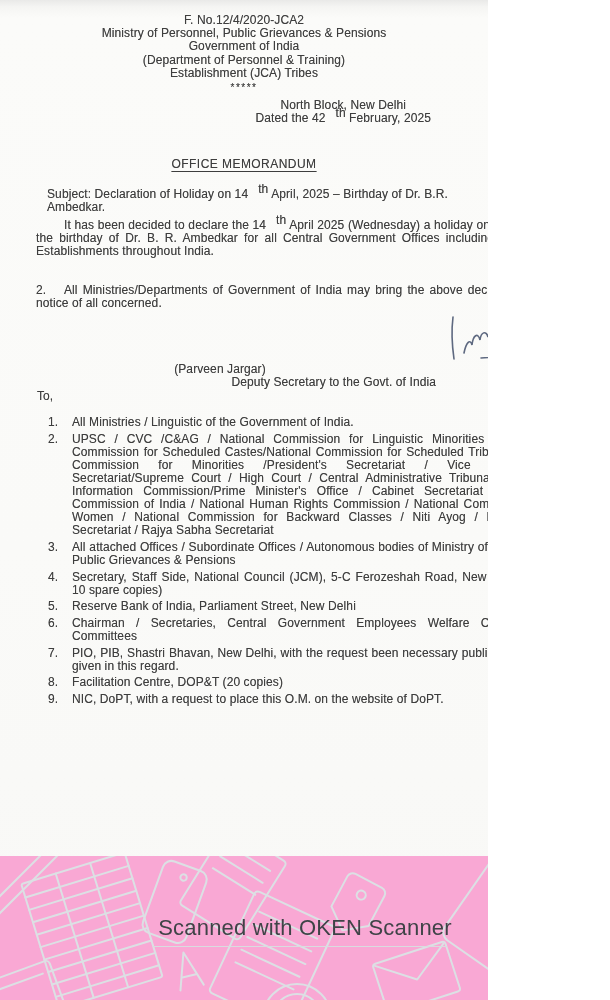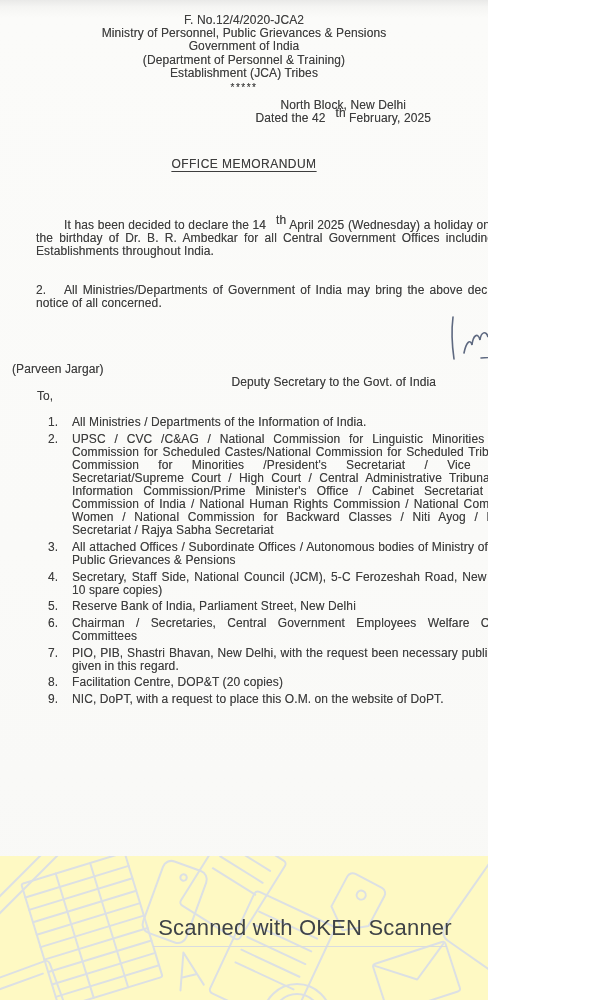--- a/index.html
+++ b/index.html
@@ -13,33 +13,33 @@
   .head div{white-space:nowrap;}
   .sep{font-size:10px;letter-spacing:1.5px;margin-top:1px;}
   .place-date{top:99px;right:57px;text-align:center;}
   .om-title{top:150px;left:0;right:0;text-align:center;letter-spacing:.45px;
             text-decoration:underline;text-underline-offset:2.5px;margin-top:8px;}
   .subject{top:188px;left:47px;right:40px;}
   .para1{top:219px;left:36px;width:514px;text-align:justify;text-indent:28px;}
   .para2{top:284px;left:36px;width:514px;text-align:justify;}
   .para2 .pnum{display:inline-block;width:28px;text-indent:0;}
   sup{font-size:12px;line-height:0;vertical-align:super;margin-left:10px;}
-  .sign-name{top:363px;left:0;right:60px;text-align:left;margin-left:12px;}
+  .sign-name{top:363px;left:0;right:60px;text-align:center;margin-left:12px;}
   .sign-title{top:376px;left:0;right:52px;text-align:right;padding-left:16px;}
   .to-label{top:390px;left:37px;}
   .recipients{position:absolute;top:416px;left:36px;width:514px;margin:0;padding:0;list-style:none;
               font-size:12px;line-height:13.1px;letter-spacing:.1px;}
   .recipients li{position:relative;padding-left:36px;margin:0 0 3.5px 0;text-align:justify;
                  text-shadow:0 0 .4px rgba(62,62,62,.55);}
   .recipients .lnum{position:absolute;left:12px;top:0;}
   .sig-svg{position:absolute;left:444px;top:313px;}
   .pen-tick{position:absolute;left:551px;top:354px;}
   .speck{position:absolute;left:593px;top:214px;width:3px;height:2px;background:#d9d9d4;border-radius:50%;}
   .crease{position:absolute;left:580px;top:36px;width:14px;height:1px;background:#e6e6e1;transform:rotate(-35deg);}
-  .footer{position:absolute;left:0;top:856px;width:610px;height:144px;background:#fef9c3;overflow:hidden;}
+  .footer{position:absolute;left:0;top:856px;width:610px;height:144px;background:#f9a8d4;overflow:hidden;}
   .doodles{position:absolute;left:0;top:0;}
   .scan-text{position:absolute;left:0;right:0;top:59px;text-align:center;
              font-size:22px;line-height:26px;color:#3f4347;letter-spacing:.2px;margin:0;}
   .scan-underline{position:absolute;left:153px;top:90px;width:294px;border-top:1px solid #d9dcdf;}
 </style>
 </head>
 <body>
 
 <div class="page">
   <div class="paper"></div>
@@ -53,20 +53,21 @@
     <div class="sep">*****</div>
   </div>
 
   <div class="txt place-date">
     <div>North Block, New Delhi</div>
     <div><span>Dated the 42</span><sup>th</sup><span> February, 2025</span></div>
   </div>
 
   <div class="txt om-title">OFFICE MEMORANDUM</div>
 
+  <p class="txt subject"><span>Subject: Declaration of Holiday on 14</span><sup>th</sup><span> April, 2025 – Birthday of Dr. B.R. Ambedkar.</span></p>
 
   <p class="txt para1"><span>It has been decided to declare the 14</span><sup>th</sup><span> April 2025 (Wednesday) a holiday on account of the birthday of Dr. B. R. Ambedkar for all Central Government Offices including Industrial Establishments throughout India.</span></p>
 
   <p class="txt para2"><span class="pnum">2.</span><span>All Ministries/Departments of Government of India may bring the above decision to the notice of all concerned.</span></p>
 
   <svg class="sig-svg" width="120" height="62" viewBox="0 0 120 62">
     <g fill="none" stroke="#4e5a74" stroke-width="1.6" stroke-linecap="round" opacity="0.9">
       <path d="M9,4 C7.5,16 8,32 10,46"></path>
       <path d="M20,40 C22,30 26,25 28,32 C29,22 34,19 36,27 C37,19 42,17 44,24 C45,18 50,16 52,22 L53,30 C53,38 51,46 49,52 C47,57 44,55 46,48 C48,40 53,33 58,30 C62,28 64,31 63,35 C67,28 72,26 75,29 C76,22 81,20 84,24 C85,19 90,18 92,22 C94,25 93,30 90,33"></path>
       <path d="M92,22 C98,19 102,23 101,28 C100,33 96,36 91,35"></path>
@@ -77,21 +78,21 @@
 
   <svg class="pen-tick" width="16" height="14" viewBox="0 0 16 14">
     <path d="M1,11 L14,2" stroke="#9aa3b5" stroke-width="1.3" fill="none" stroke-linecap="round"></path>
   </svg>
 
   <div class="txt sign-name">(Parveen Jargar)</div>
   <div class="txt sign-title">Deputy Secretary to the Govt. of India</div>
 
   <div class="txt to-label">To,</div>
   <ol class="recipients">
-    <li><span class="lnum">1.</span><span>All Ministries / Departments of the Information of India.</span></li>
+    <li><span class="lnum">1.</span><span>All Ministries / Linguistic of the Government of India.</span></li>
     <li><span class="lnum">2.</span><span>UPSC / CVC /C&amp;AG / National Commission for Linguistic Minorities / National Commission for Scheduled Castes/National Commission for Scheduled Tribes/National Commission for Minorities /President's Secretariat / Vice President's Secretariat/Supreme Court / High Court / Central Administrative Tribunal / Central Information Commission/Prime Minister's Office / Cabinet Secretariat / Election Commission of India / National Human Rights Commission / National Commission for Women / National Commission for Backward Classes / Niti Ayog / Lok Sabha Secretariat / Rajya Sabha Secretariat</span></li>
     <li><span class="lnum">3.</span><span>All attached Offices / Subordinate Offices / Autonomous bodies of Ministry of Personnel, Public Grievances &amp; Pensions</span></li>
     <li><span class="lnum">4.</span><span>Secretary, Staff Side, National Council (JCM), 5-C Ferozeshah Road, New Delhi (with 10 spare copies)</span></li>
     <li><span class="lnum">5.</span><span>Reserve Bank of India, Parliament Street, New Delhi</span></li>
     <li><span class="lnum">6.</span><span>Chairman / Secretaries, Central Government Employees Welfare Coordination Committees</span></li>
     <li><span class="lnum">7.</span><span>PIO, PIB, Shastri Bhavan, New Delhi, with the request been necessary publicity may be given in this regard.</span></li>
     <li><span class="lnum">8.</span><span>Facilitation Centre, DOP&amp;T (20 copies)</span></li>
     <li><span class="lnum">9.</span><span>NIC, DoPT, with a request to place this O.M. on the website of DoPT.</span></li>
   </ol>
 

